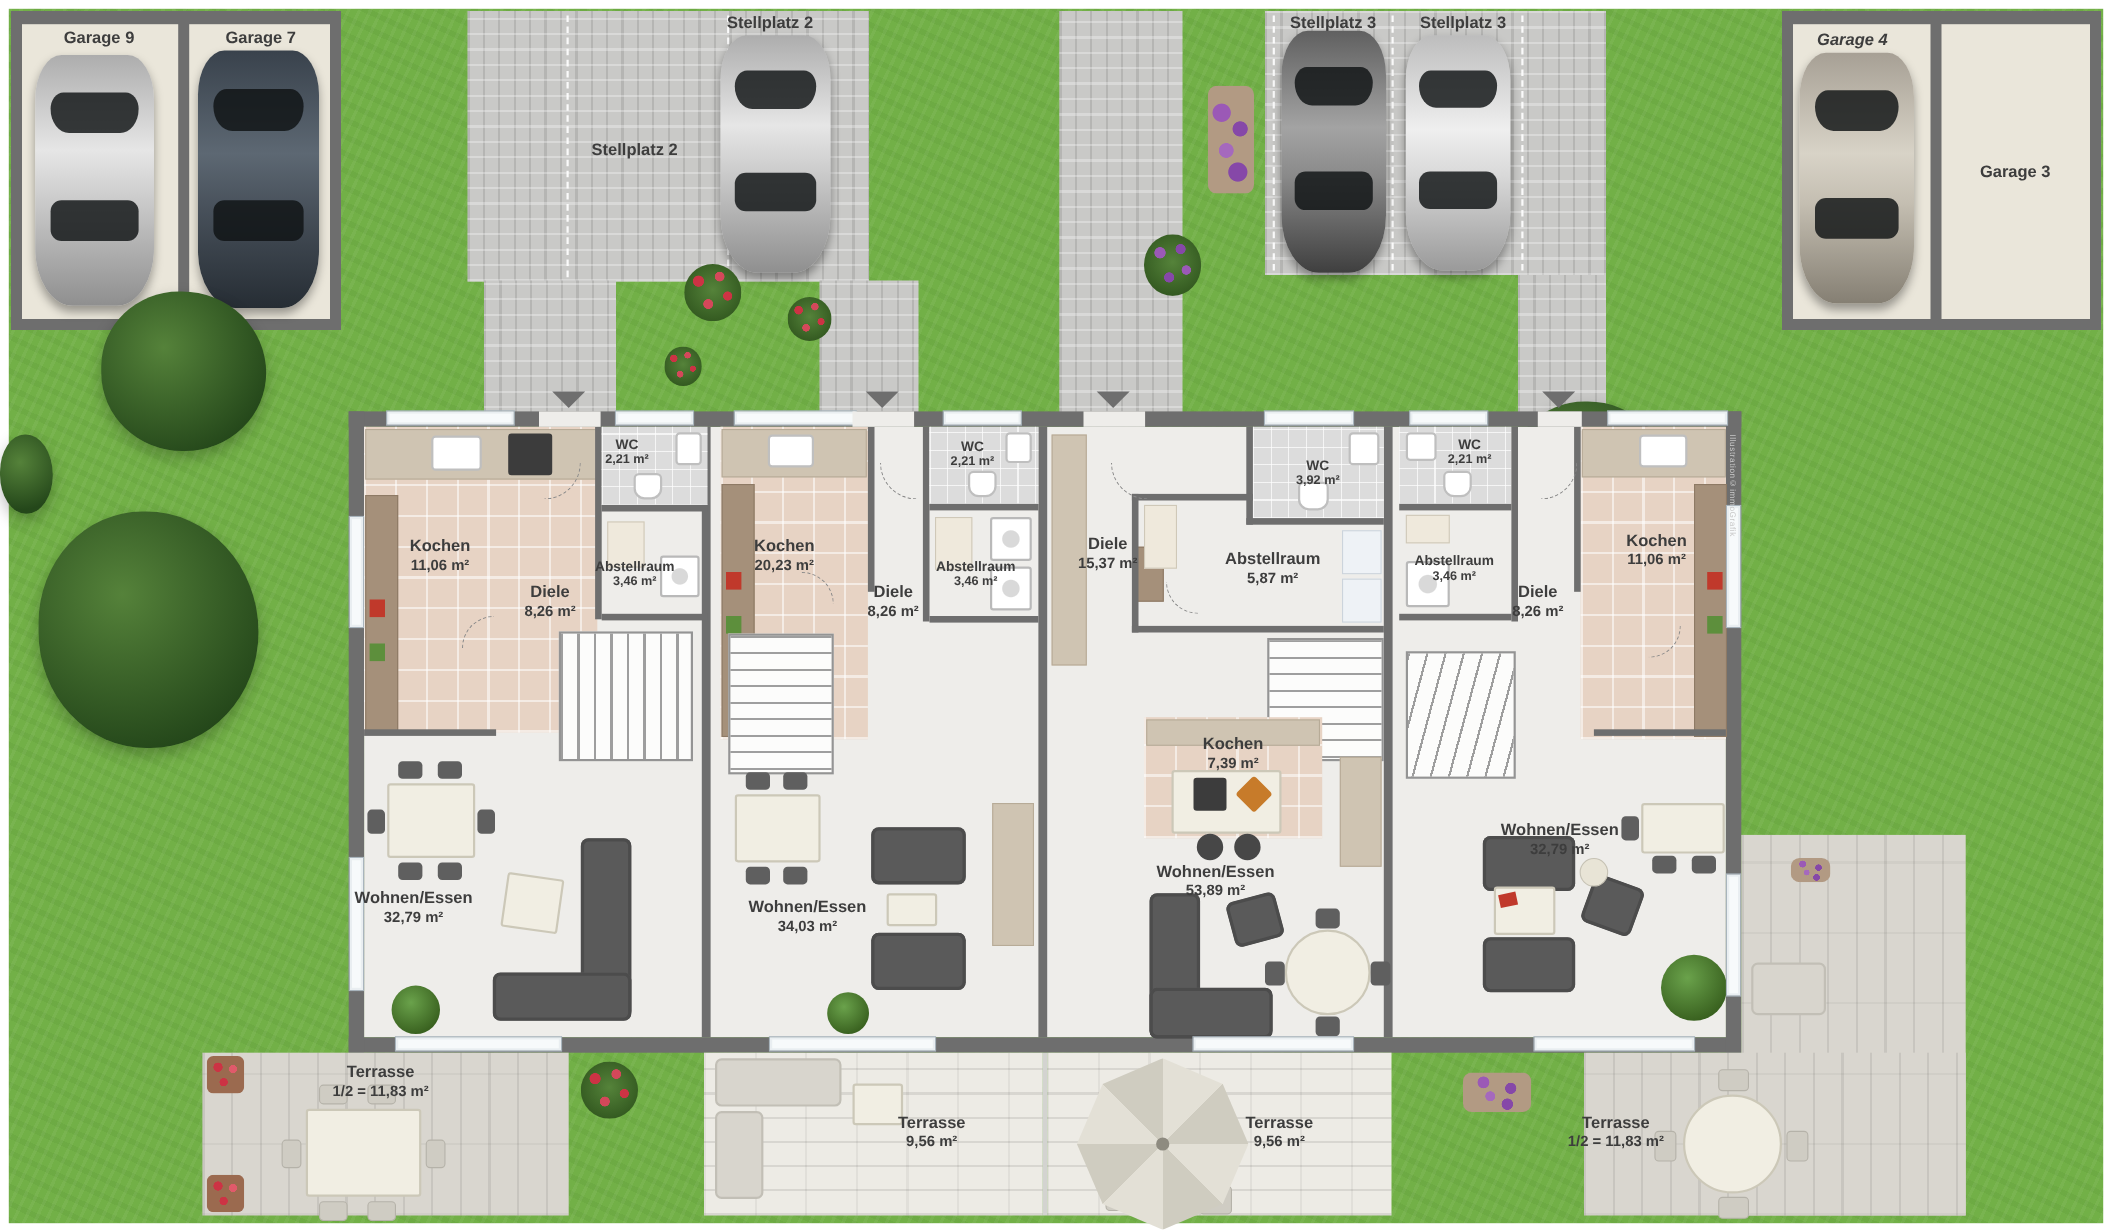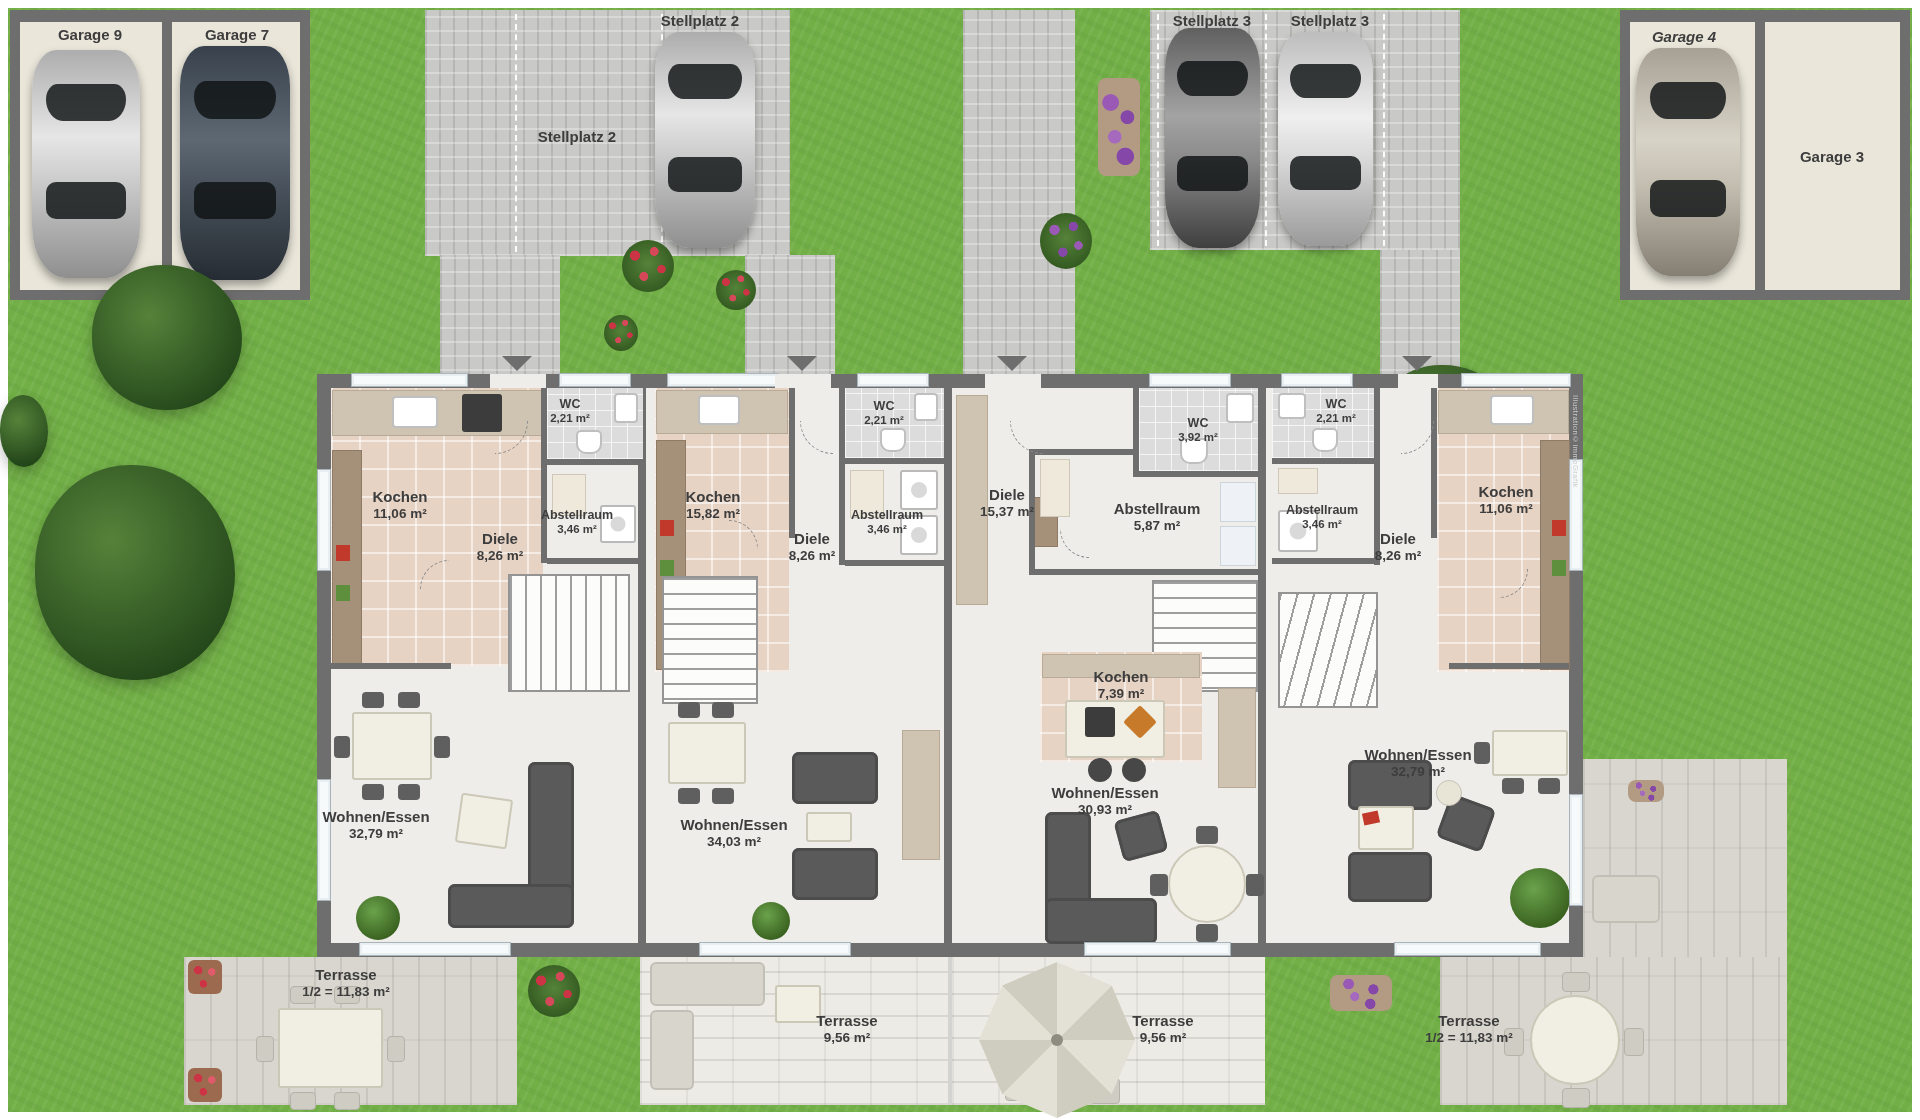--- a/index.html
+++ b/index.html
@@ -413,21 +413,21 @@
     <div>Wohnen/Essen</div>
       <div class="a">32,79 m²</div>
     </div>
   <div class="rl" style="left:346px;top:966px;">
     <div>Terrasse</div>
       <div class="a">1/2 = 11,83 m²</div>
     </div>
 
   <div class="rl" style="left:713px;top:488px;">
     <div>Kochen</div>
-      <div class="a">15,82 m²</div>
+      <div class="a">20,23 m²</div>
     </div>
   <div class="rl sm" style="left:884px;top:399px;">
     <div>WC</div>
       <div class="a">2,21 m²</div>
     </div>
   <div class="rl sm" style="left:887px;top:508px;">
     <div>Abstellraum</div>
       <div class="a">3,46 m²</div>
     </div>
   <div class="rl" style="left:812px;top:530px;">
@@ -454,21 +454,21 @@
   <div class="rl" style="left:1157px;top:500px;">
     <div>Abstellraum</div>
       <div class="a">5,87 m²</div>
     </div>
   <div class="rl" style="left:1121px;top:668px;">
     <div>Kochen</div>
       <div class="a">7,39 m²</div>
     </div>
   <div class="rl" style="left:1105px;top:784px;">
     <div>Wohnen/Essen</div>
-      <div class="a">30,93 m²</div>
+      <div class="a">53,89 m²</div>
     </div>
   <div class="rl" style="left:1163px;top:1012px;">
     <div>Terrasse</div>
       <div class="a">9,56 m²</div>
     </div>
 
   <div class="rl sm" style="left:1336px;top:397px;">
     <div>WC</div>
       <div class="a">2,21 m²</div>
     </div>

